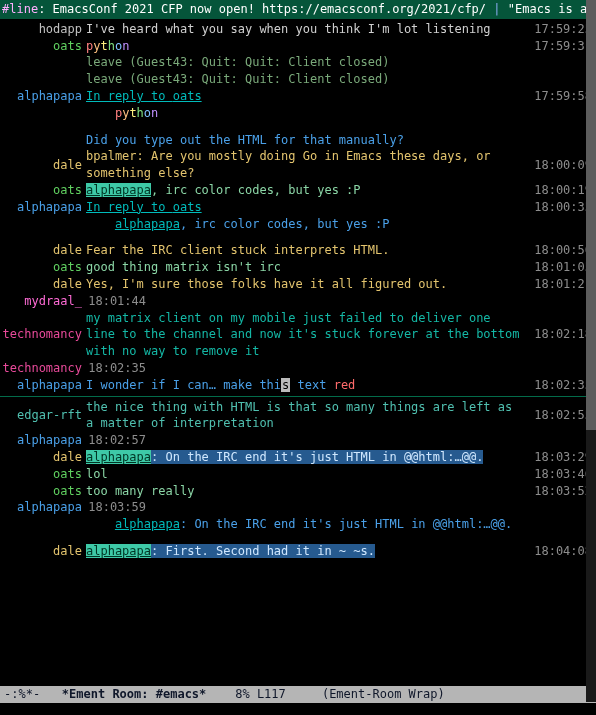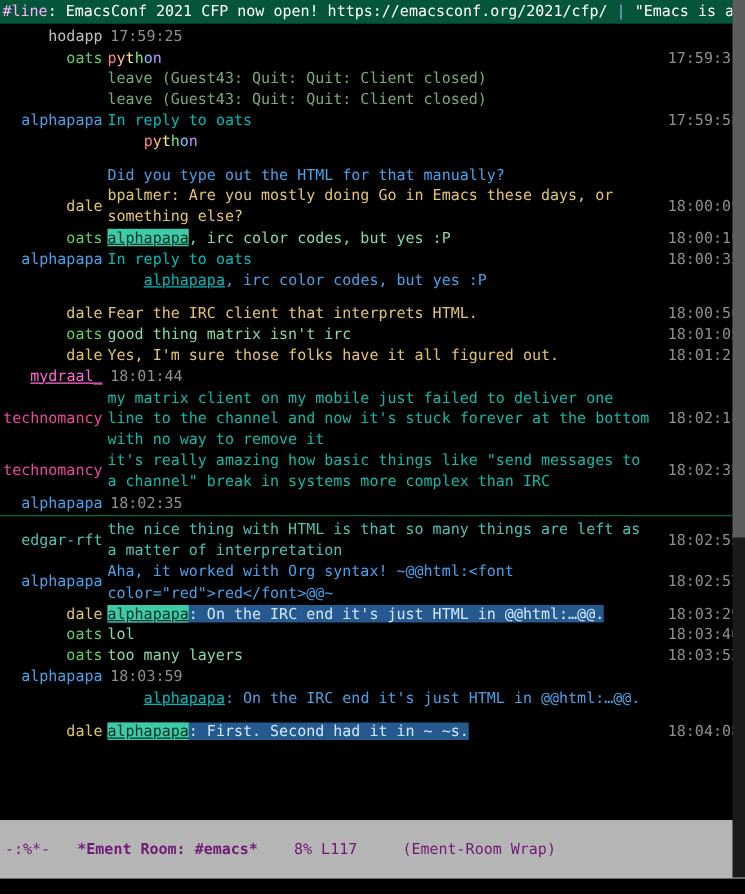--- a/index.html
+++ b/index.html
@@ -6,40 +6,40 @@
   .app{display:flex;flex-direction:column;width:596px;height:715px;position:relative}
   .titlebar{background:#05553a;color:#fff;padding:1px 2px;white-space:nowrap;overflow:hidden}
   .titlebar .chan{color:#ffb0ff}
   .titlebar .bar{color:#8ae}
   .log{flex:1;overflow:hidden;padding:2px 0}
   .row{display:flex;align-items:center}
   .nick{width:82px;flex:0 0 82px;text-align:right;padding-right:4px}
   .msg{flex:1;padding-right:6px;word-wrap:break-word}
   .ts{flex:0 0 60px;text-align:right;color:#8d8d8d;padding-right:4px}
   .gap{height:10px}
-  a.replyto{color:#0bb;margin-right:4px}
+  a.replyto{color:#0bb;text-decoration:underline;margin-right:4px}
   .mention{background:#3ec9a7;color:#003524;text-decoration:underline}
   .mention-line{background:#265a8f;color:#d0e8ff}.red{color:#ff6b6b}.dgrn{color:#7aa97a}
   .rainbow span:nth-child(1){color:#ff8080}
   .rainbow span:nth-child(2){color:#ffc080}
   .rainbow span:nth-child(3){color:#fff080}
   .rainbow span:nth-child(4){color:#80e080}
   .rainbow span:nth-child(5){color:#80c0ff}
   .rainbow span:nth-child(6){color:#c090ff}
   .cursor-caret{background:#bbb;color:#000;padding:0 1px}
   .divider{height:1px;background:#036b4a;margin:2px 0}
-  .modeline{background:#b5b5b5;color:#701a75;padding:15px 4px;white-space:nowrap;overflow:hidden}
+  .modeline{background:#b5b5b5;color:#0f172a;padding:0 4px;white-space:nowrap;overflow:hidden}
   .minibuf{background:#000;height:12px}
   .scroll{position:absolute;right:0;top:0;width:10px;height:702px;background:#1a1a1a}
   .thumb{position:absolute;right:0;top:0;width:10px;height:430px;background:#5d5d5d}
   .nick-oats{color:#60d060}
   .nick-dale{color:#e3c46e}
   .nick-alphapapa{color:#4aa0e8}
   .nick-hodapp{color:#c0c0c0}
-  .nick-mydraal{color:#ff6bd6;text-decoration:underline}
+  .nick-mydraal{color:#ff6bd6;}
   .nick-technomancy{color:#e84a9a}
   .nick-edgar{color:#50c0b0}
   .oats-msg{color:#8bd6a6}
   .dale-msg{color:#e3c46e}
   .hodapp-msg{color:#d0d0d0}
   .alphapapa-msg{color:#4aa0e8}
   .mydraal-msg{color:#ff6bd6}
   .technomancy-msg{color:#14b8a6}
   .edgar-msg{color:#50c0b0}
 </style>
@@ -52,20 +52,21 @@
     <span class="chan">#line</span><span>: </span>
     <span>EmacsConf 2021 CFP now open! https://emacsconf.org/2021/cfp/</span>
     <span class="bar"> | </span>
     <span>"Emacs is a co</span>
   </div>
 
   <div class="log">
 
     <div class="row">
       <div class="nick nick-hodapp">hodapp</div>
+      <div class="msg hodapp-msg">I've heard what you say when you think I'm lot listening</div>
       <div class="ts">17:59:25</div>
     </div>
 
     <div class="row">
       <div class="nick nick-oats">oats</div>
       <div class="msg">
         <span class="rainbow"><span>p</span><span>y</span><span>t</span><span>h</span><span>o</span><span>n</span></span>
       </div>
       <div class="ts">17:59:31</div>
     </div>
@@ -131,21 +132,21 @@
         &nbsp;&nbsp;&nbsp;&nbsp;<span style="color:#0bb;text-decoration:underline">alphapapa</span><span>, irc color codes, but yes :P</span>
       </div>
       <div class="ts"></div>
     </div>
 
     <div class="gap"></div>
 
 
     <div class="row">
       <div class="nick nick-dale">dale</div>
-      <div class="msg dale-msg">Fear the IRC client that interprets HTML.</div>
+      <div class="msg dale-msg">Fear the IRC client stuck interprets HTML.</div>
       <div class="ts">18:00:50</div>
     </div>
 
     <div class="row">
       <div class="nick nick-oats">oats</div>
       <div class="msg oats-msg">good thing matrix isn't irc</div>
       <div class="ts">18:01:05</div>
     </div>
 
     <div class="row">
@@ -160,60 +161,61 @@
     </div>
 
     <div class="row">
       <div class="nick nick-technomancy">technomancy</div>
       <div class="msg technomancy-msg">my matrix client on my mobile just failed to deliver one line to the channel and now it's stuck forever at the bottom with no way to remove it</div>
       <div class="ts">18:02:18</div>
     </div>
 
     <div class="row">
       <div class="nick nick-technomancy">technomancy</div>
-      <div class="msg technomancy-msg">it's really amazing how basic things like "send messages to a channel" break in systems more complex than IRC</div>
       <div class="ts">18:02:35</div>
     </div>
 
     <div class="row">
       <div class="nick nick-alphapapa">alphapapa</div>
+      <div class="msg alphapapa-msg">
+        <span>I wonder if I can… make thi</span><span class="cursor-caret">s</span><span> text </span><span class="red">red</span>
+      </div>
       <div class="ts">18:02:35</div>
     </div>
 
     <div class="divider"></div>
 
     <div class="row">
       <div class="nick nick-edgar">edgar-rft</div>
       <div class="msg edgar-msg">the nice thing with HTML is that so many things are left as a matter of interpretation</div>
       <div class="ts">18:02:55</div>
     </div>
 
     <div class="row">
       <div class="nick nick-alphapapa">alphapapa</div>
-      <div class="msg alphapapa-msg">Aha, it worked with Org syntax!  ~@@html:&lt;font color="red"&gt;red&lt;/font&gt;@@~</div>
       <div class="ts">18:02:57</div>
     </div>
 
     <div class="row">
       <div class="nick nick-dale">dale</div>
       <div class="msg">
         <span class="mention-line"><span class="mention">alphapapa</span><span>: On the IRC end it's just HTML in @@html:…@@.</span></span>
       </div>
       <div class="ts">18:03:29</div>
     </div>
 
     <div class="row">
       <div class="nick nick-oats">oats</div>
       <div class="msg oats-msg">lol</div>
       <div class="ts">18:03:46</div>
     </div>
 
     <div class="row">
       <div class="nick nick-oats">oats</div>
-      <div class="msg oats-msg">too many layers</div>
+      <div class="msg oats-msg">too many really</div>
       <div class="ts">18:03:52</div>
     </div>
 
     <div class="row">
       <div class="nick nick-alphapapa">alphapapa</div>
       <div class="ts">18:03:59</div>
     </div>
     <div class="row">
       <div class="nick"></div>
       <div class="msg alphapapa-msg">

